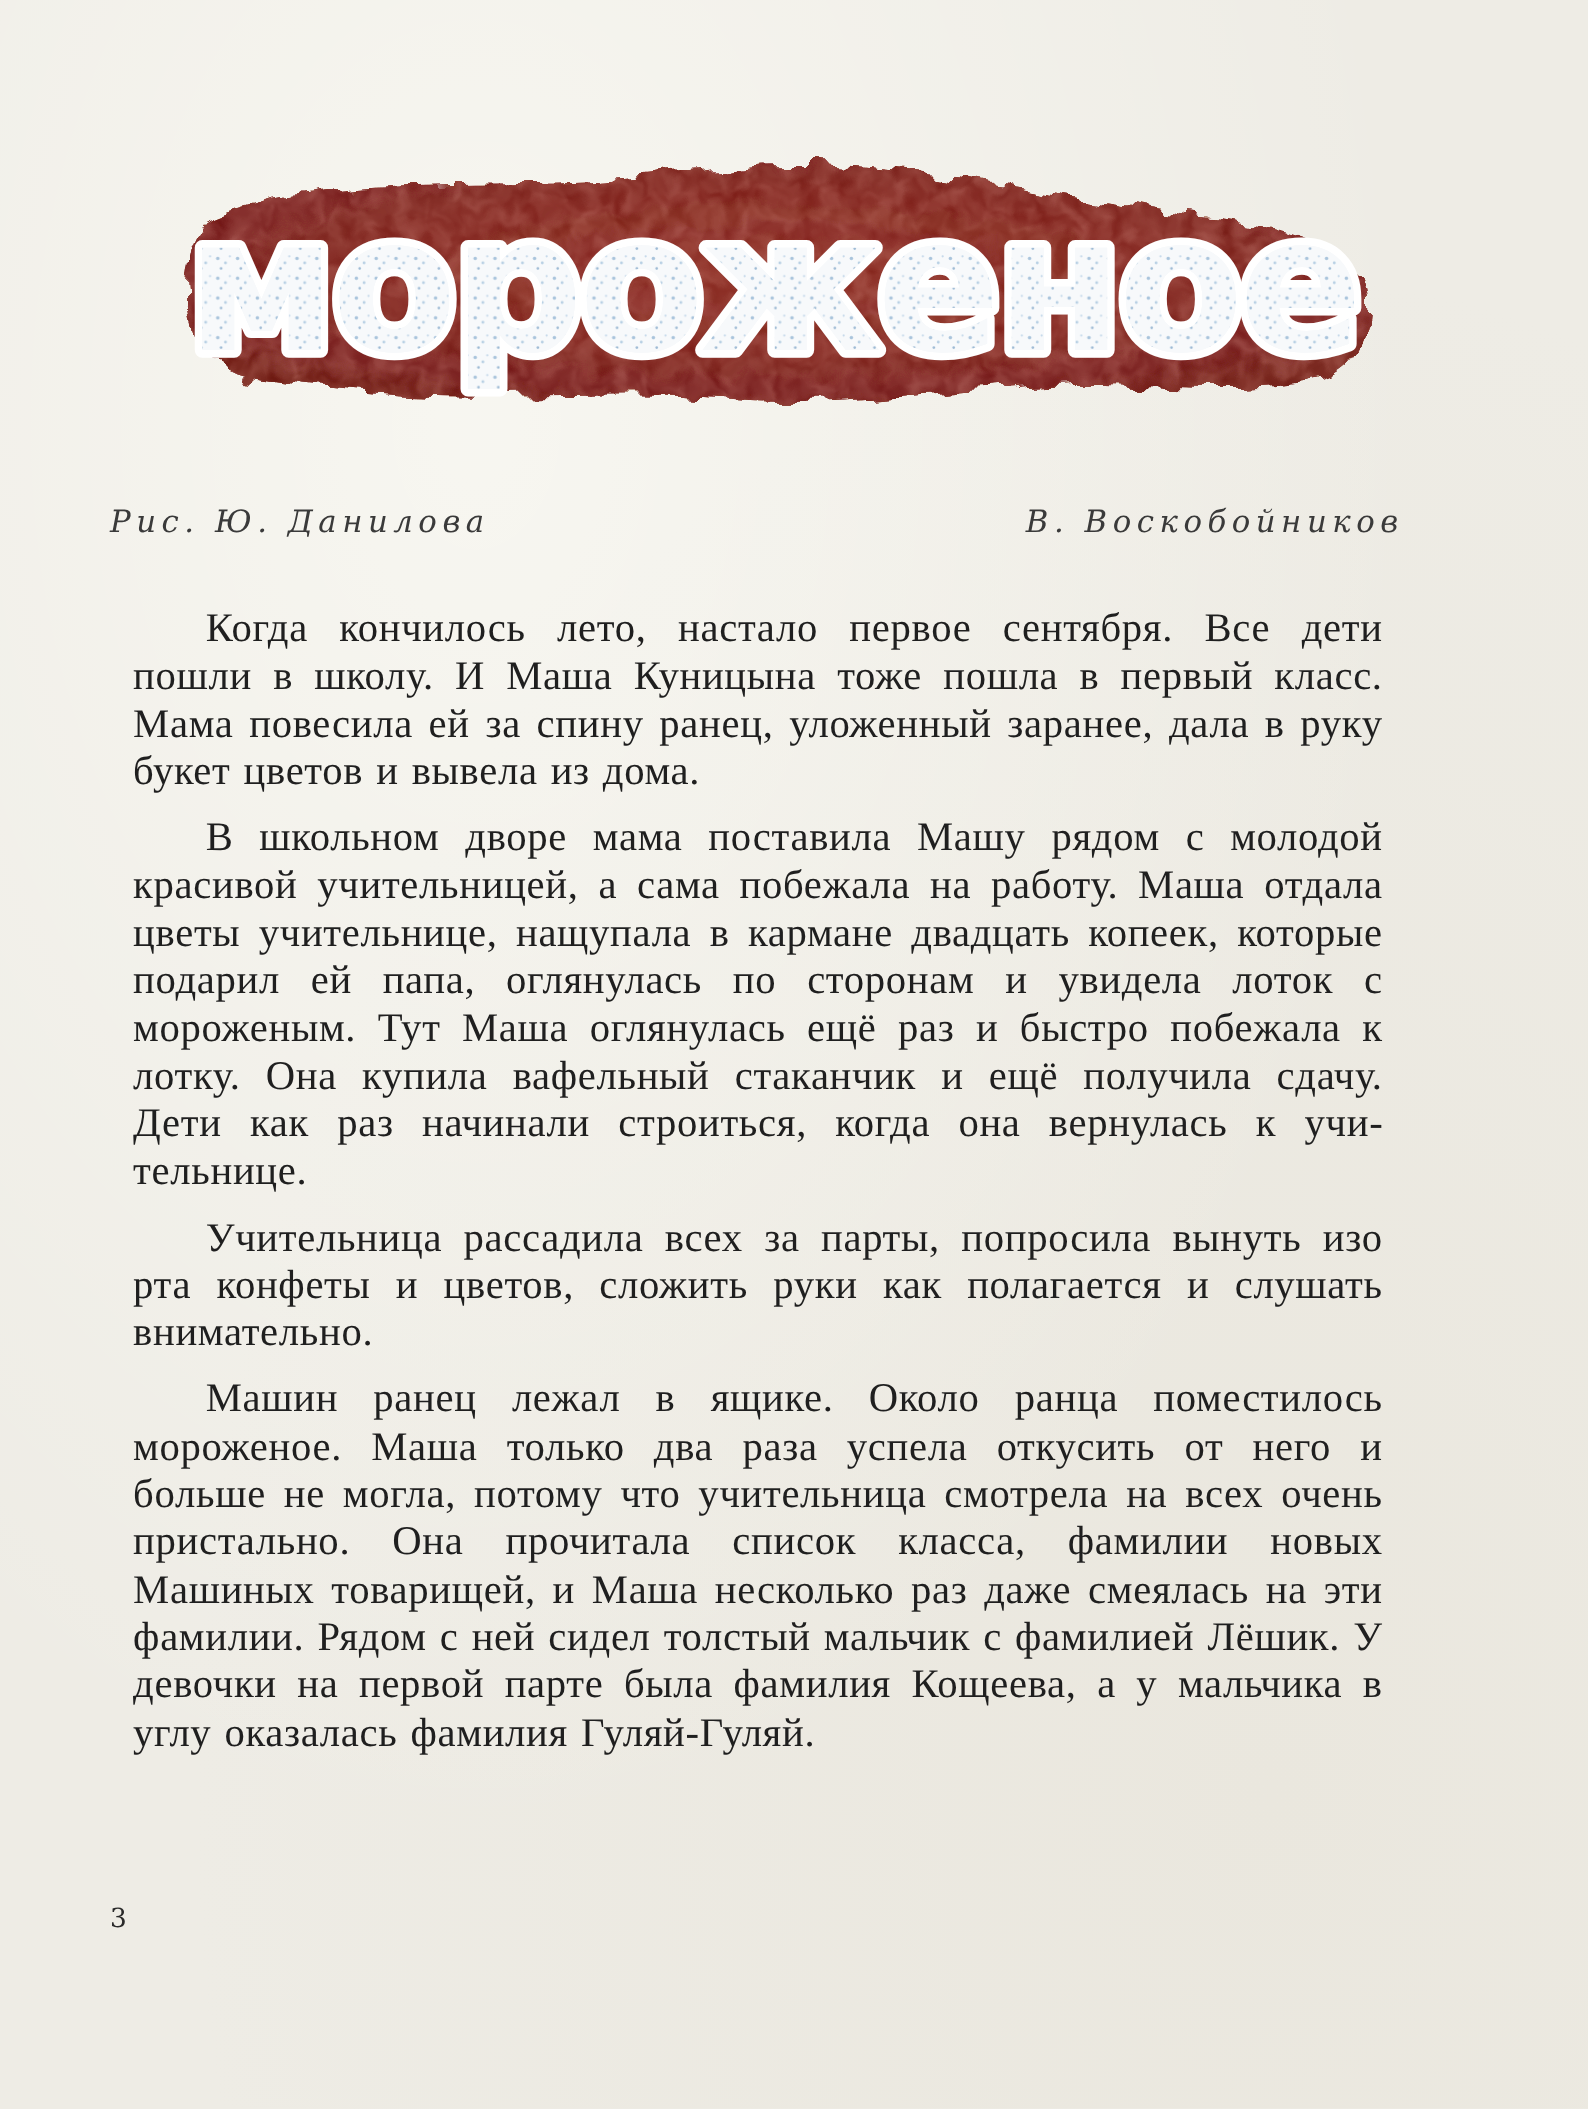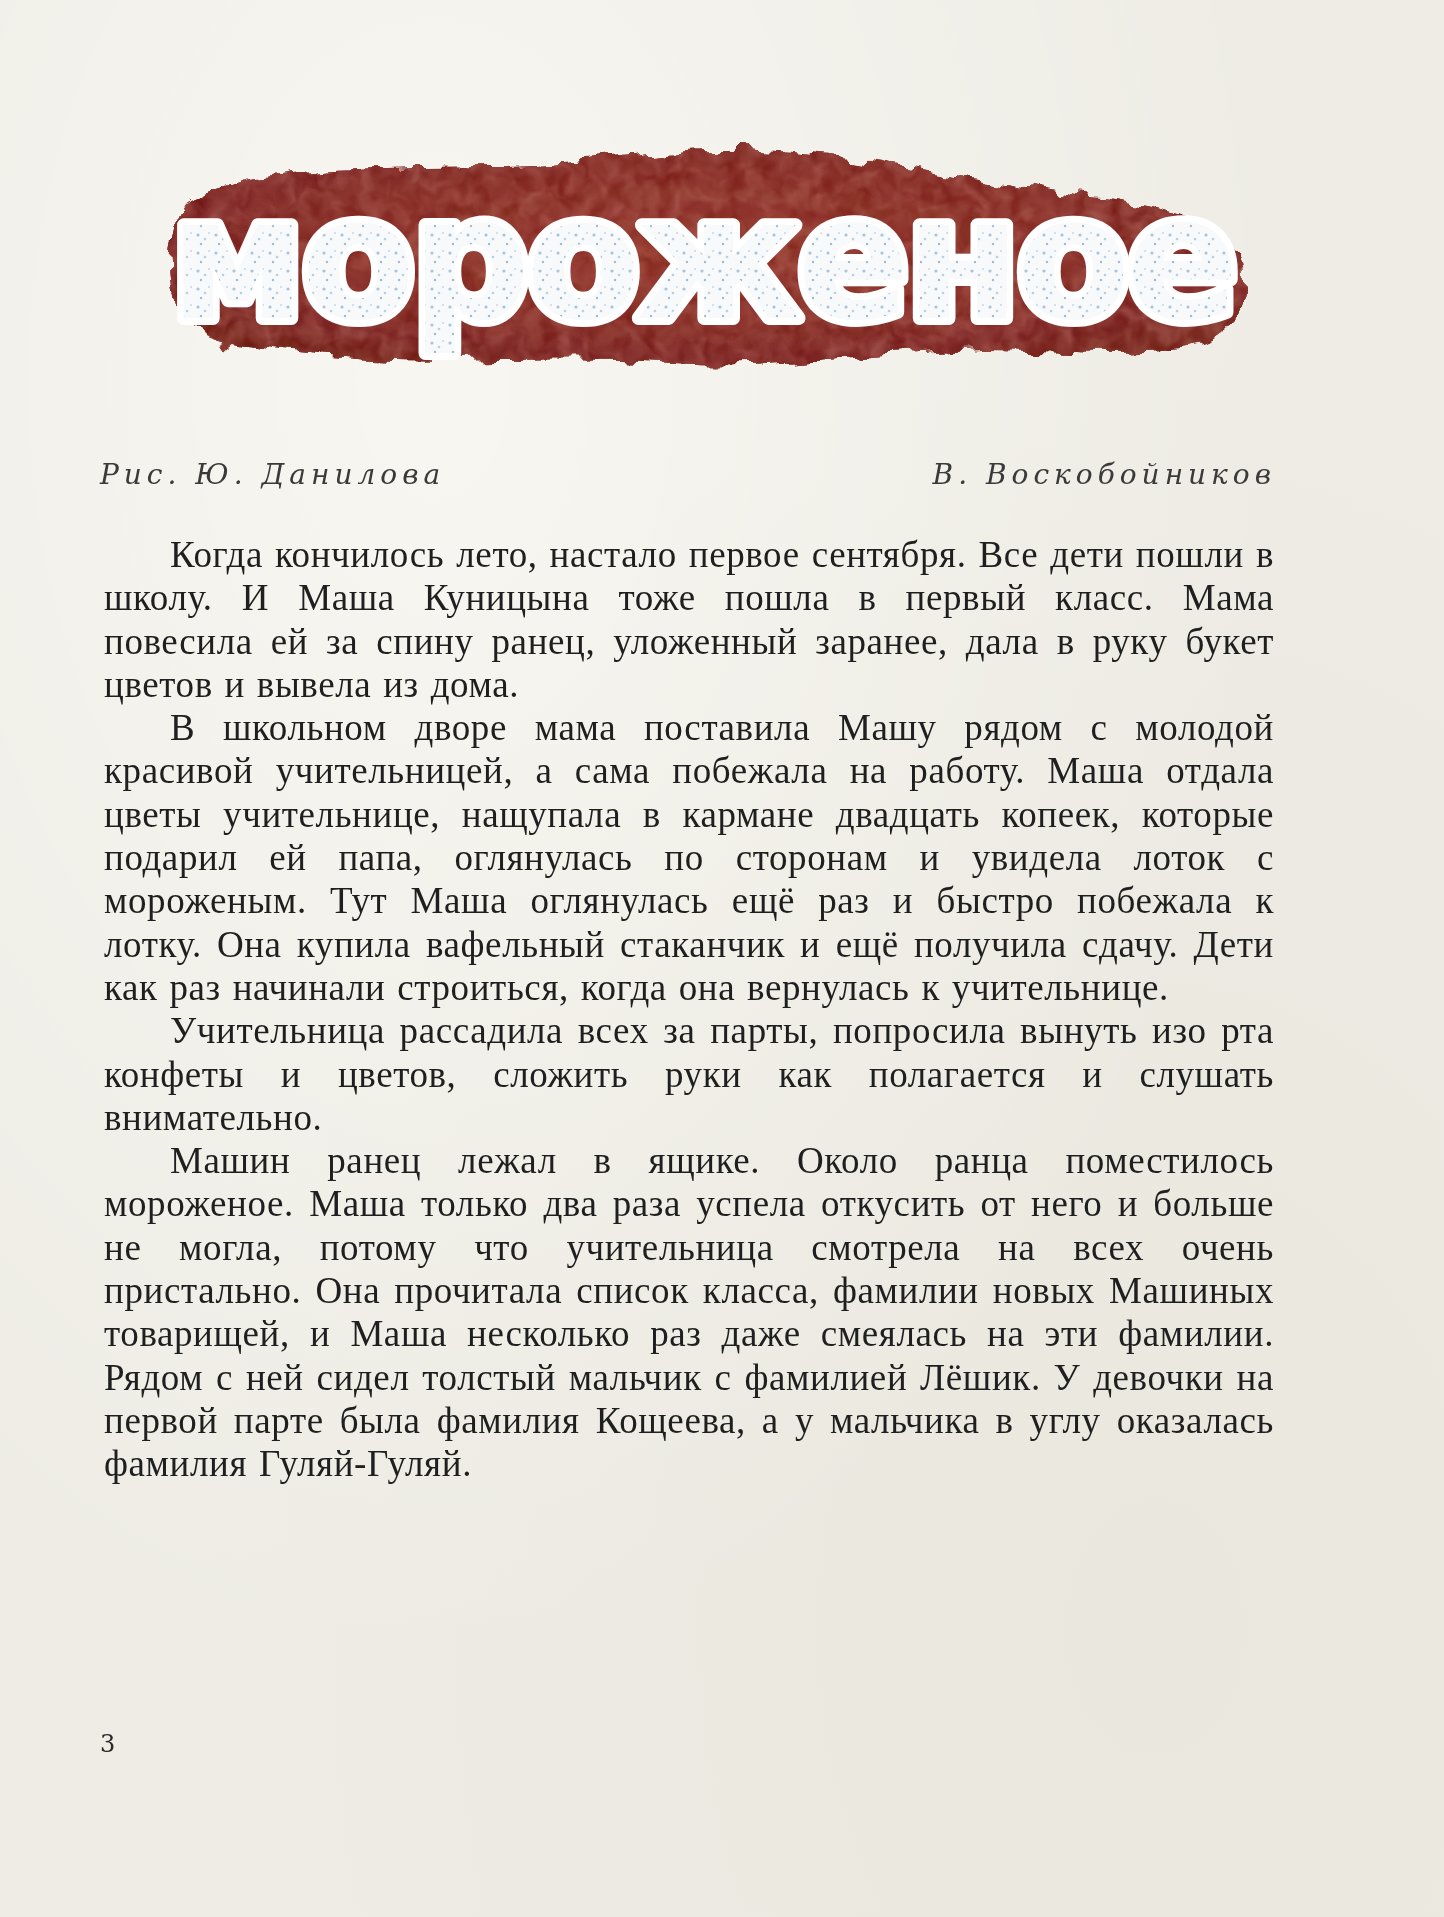--- a/index.html
+++ b/index.html
@@ -89,21 +89,21 @@
       width: 1170px;
       font-family: "Liberation Serif", serif;
       font-size: 37px;
       line-height: 43.3px;
       color: #1f1f1f;
       text-align: justify;
       letter-spacing: 0.6px;
       word-spacing: 2px;
     }
     .story p {
-      margin: 0;
+      margin: 17px;
       text-indent: 66px;
       hyphens: manual;
     }
 
     
     .page-number {
       position: absolute;
       left: 100px;
       top: 1730px;
       font-family: "DejaVu Serif", serif;

